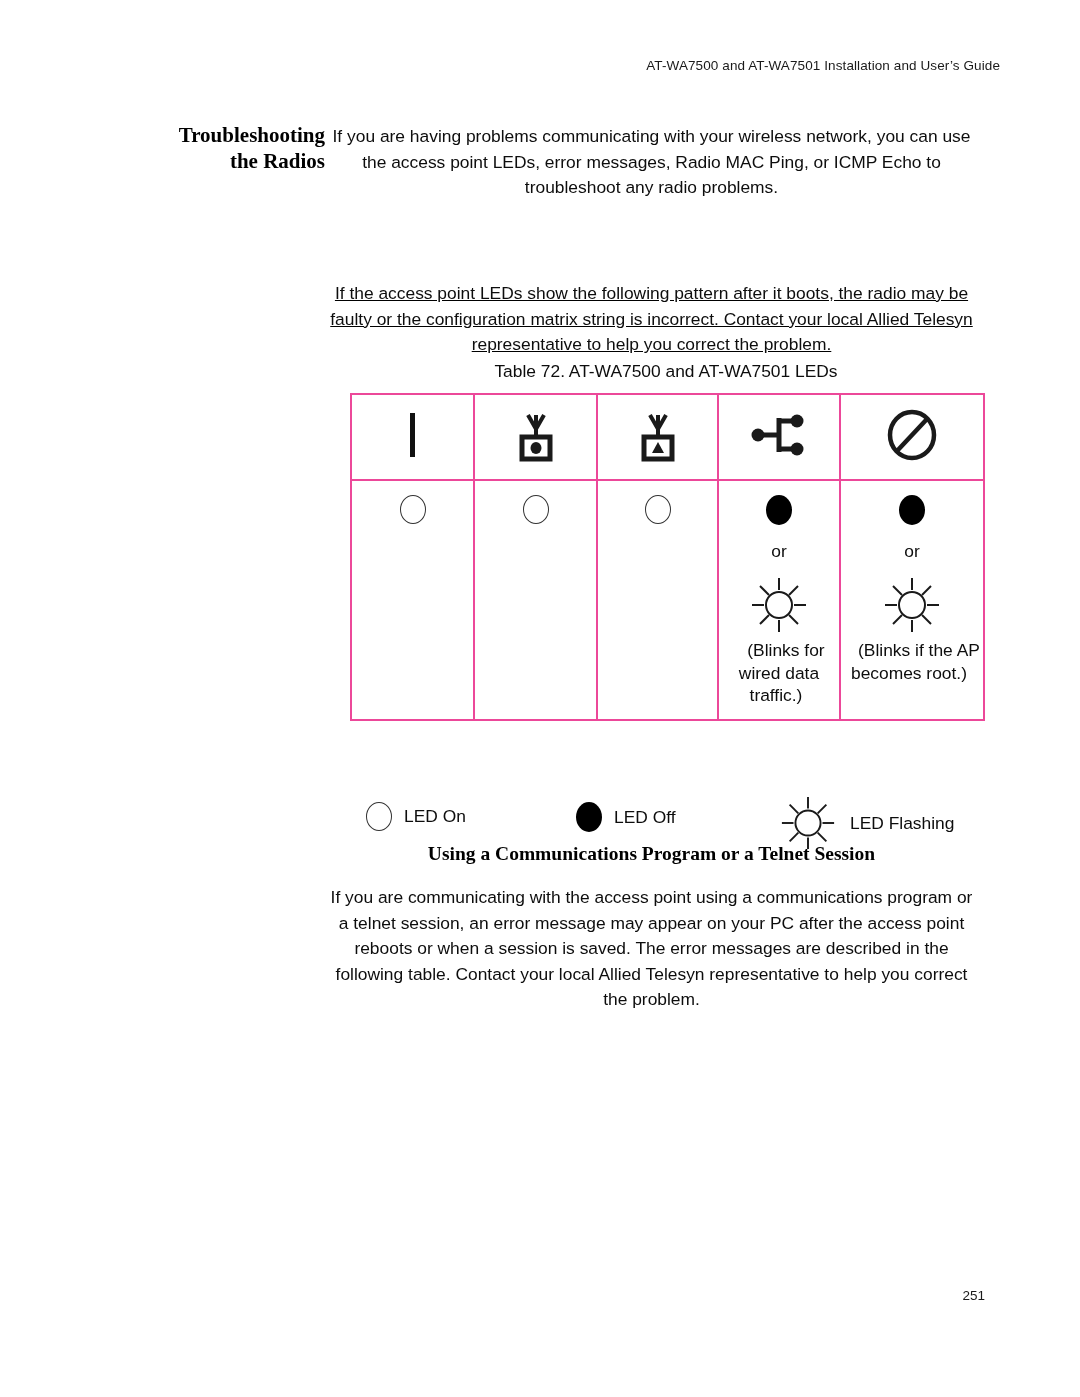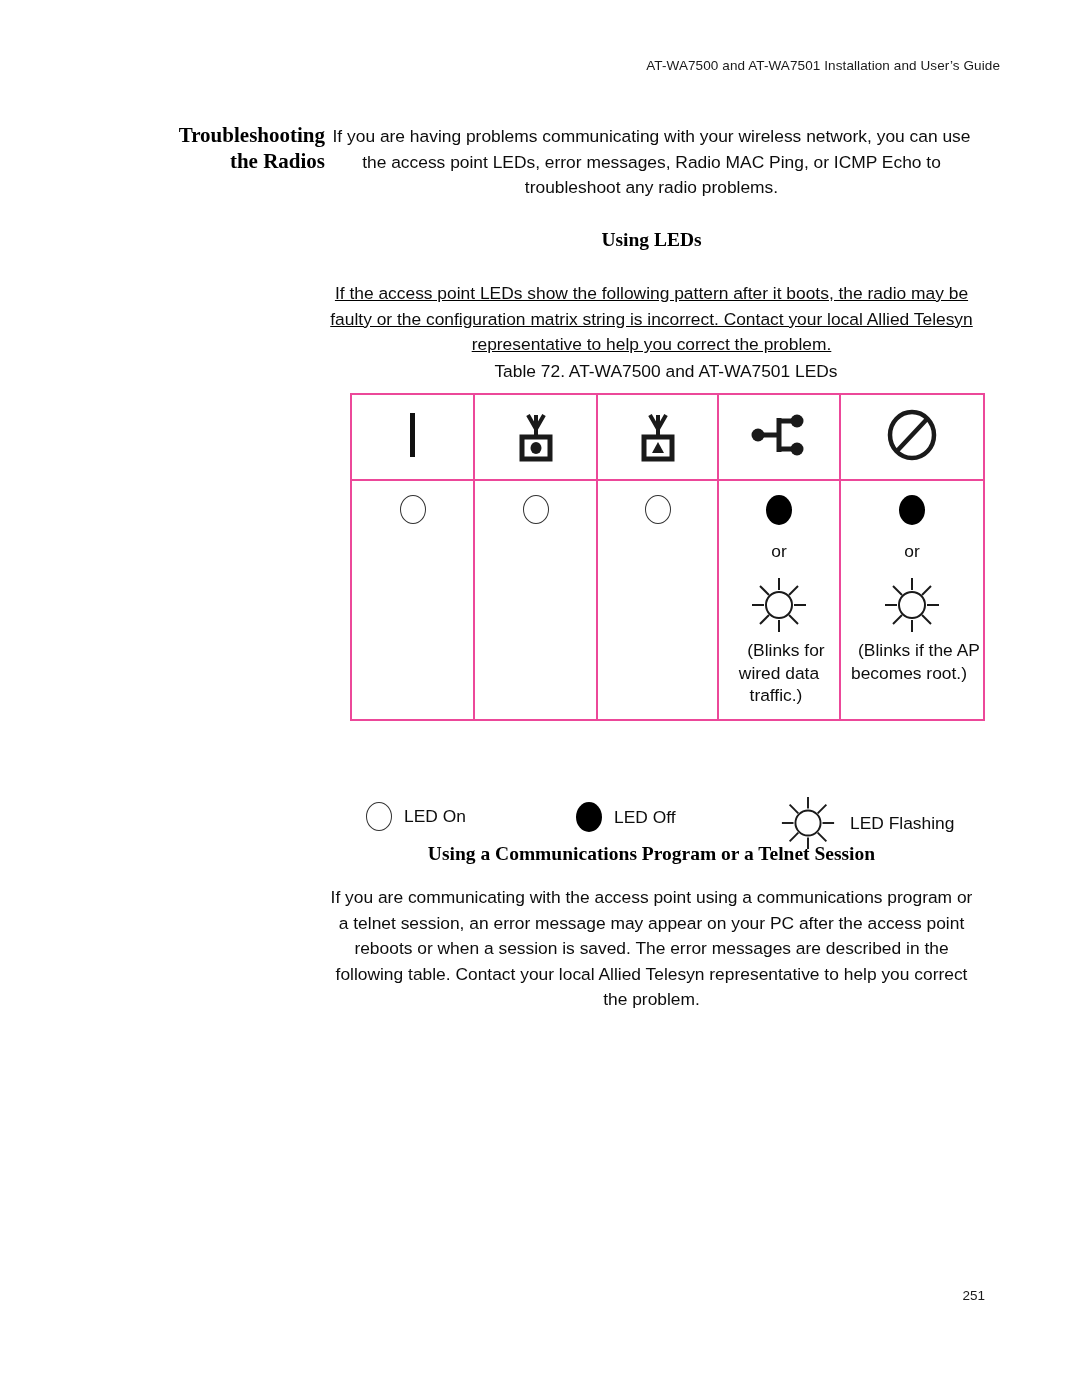--- a/index.html
+++ b/index.html
@@ -233,23 +233,20 @@
 
   <div class="section-title">
     <div>Troubleshooting</div>
     <div>the Radios</div>
   </div>
 
   <div class="body-col intro-para">
     <p class="body">If you are having problems communicating with your wireless network, you can use the access point LEDs, error messages, Radio MAC Ping, or ICMP Echo to troubleshoot any radio problems.</p>
   </div>
 
-  <div class="body-col using-leds">
-    <h3 class="sub-head">Using LEDs</h3>
-  </div>
 
   <div class="body-col leds-para">
     <p class="body">If the access point LEDs show the following pattern after it boots, the radio may be faulty or the configuration matrix string is incorrect. Contact your local Allied Telesyn representative to help you correct the problem.</p>
   </div>
 
   <div class="table-caption">Table 72. AT-WA7500 and AT-WA7501 LEDs</div>
 
   <table class="led-table">
     <tbody>
       <tr class="icon-row">

